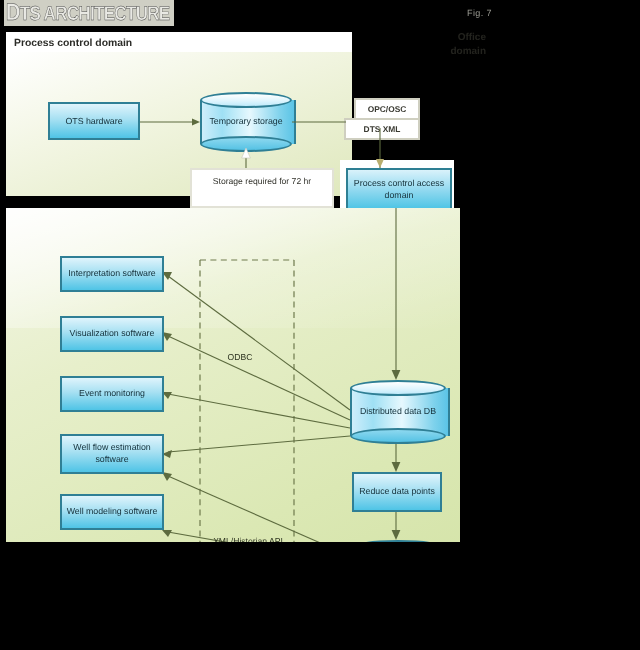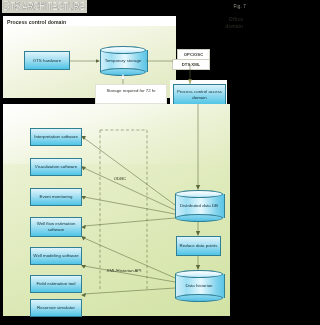--- a/index.html
+++ b/index.html
@@ -1,17 +1,17 @@
 <!DOCTYPE html>
 <html><head>
 <meta charset="utf-8">
 <style>
   html,body{margin:0;padding:0;background:#000;}
   body{width:250px;height:325px;overflow:hidden;font-family:"Liberation Sans",sans-serif;}
-  #page{position:relative;width:250px;height:325px;background:#000;overflow:hidden;}
+  #page{position:relative;width:250px;height:271px;background:#000;overflow:hidden;}
 
   
   #header-bar{position:absolute;left:0;top:0;width:250px;height:13px;background:#000;}
   #header-title{position:absolute;left:2px;top:0px;height:13px;line-height:13px;
     font-family:"Liberation Sans Narrow","Liberation Sans",sans-serif;
     font-size:10px;font-weight:bold;letter-spacing:-0.4px;color:#e9e9e4;
     background:#cfcfc4;padding:0 3px 0 1px;transform:scaleX(0.85);transform-origin:left center;
     -webkit-text-stroke:0.2px #444;}
   #header-title .cap{font-size:12px;}
   #fig-label{position:absolute;right:4px;top:4px;font-size:4.5px;color:#9a9a92;

